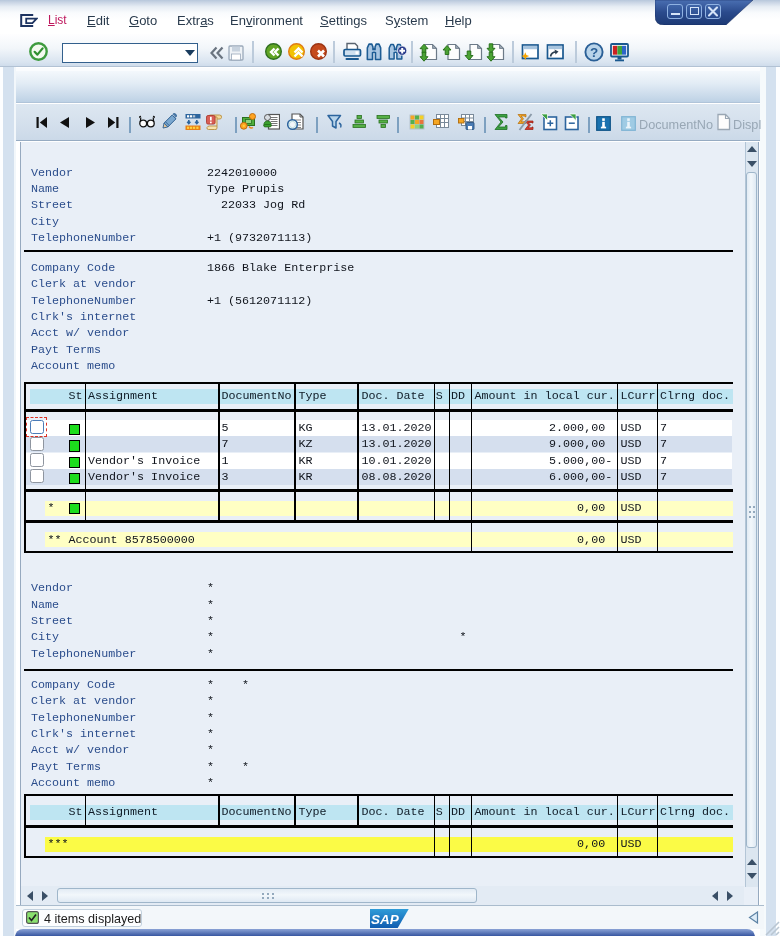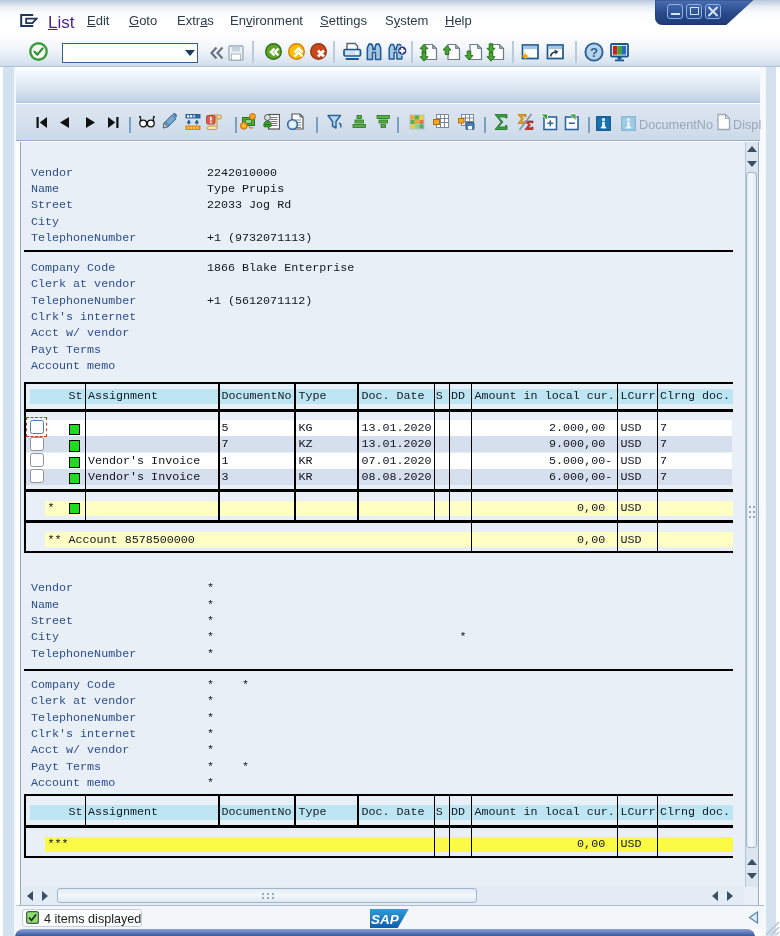--- a/index.html
+++ b/index.html
@@ -26,21 +26,21 @@
 <div class="abs" style="left:16px;top:71px;width:747px;height:32px;background:linear-gradient(180deg,#f4f8fc 0%,#e2ecf5 40%,#c7d8e9 85%,#bdd1e5 100%);border-bottom:1px solid #b0c4d9;"></div>
 <div class="abs" style="left:16px;top:104px;width:747px;height:37px;background:linear-gradient(180deg,#dde7f1 0%,#d3dfec 60%,#cbd9e8 100%);border-bottom:1px solid #96abc2;"></div>
 <div class="abs" style="left:21px;top:141.5px;width:737.5px;height:763.5px;background:#e9eff7;border-right:1px solid #96a9bf;"></div>
 <div class="abs" style="left:20.2px;top:141.5px;width:1px;height:764px;background:#96a9bf;"></div>
 <div class="abs" style="left:0;top:67px;width:3px;height:869px;background:#fdfeff;"></div>
 <div class="abs" style="left:3px;top:67px;width:11px;height:869px;background:#d4e1ef;"></div>
 <div class="abs" style="left:14px;top:67px;width:2px;height:869px;background:#f2f7fb;"></div>
 <div class="abs" style="left:759.5px;top:67px;width:6.5px;height:869px;background:#f6fafc;"></div>
 <div class="abs" style="left:766px;top:67px;width:10px;height:869px;background:#d4e1ef;"></div>
 <div class="abs" style="left:776px;top:67px;width:4px;height:869px;background:#fdfeff;"></div>
-<div class="abs" style="left:48px;top:13px;font-size:17px;color:#4c1d95;"><u>L</u>ist</div>
+<div class="abs" style="left:48px;top:13px;font-size:12px;color:#be185d;"><u>L</u>ist</div>
 <div class="abs" style="left:87px;top:13px;font-size:13px;color:#2a3b4d;"><u>E</u>dit</div>
 <div class="abs" style="left:129px;top:13px;font-size:13px;color:#2a3b4d;"><u>G</u>oto</div>
 <div class="abs" style="left:177px;top:13px;font-size:13px;color:#2a3b4d;">Extr<u>a</u>s</div>
 <div class="abs" style="left:230px;top:13px;font-size:13px;color:#2a3b4d;">En<u>v</u>ironment</div>
 <div class="abs" style="left:320px;top:13px;font-size:13px;color:#2a3b4d;"><u>S</u>ettings</div>
 <div class="abs" style="left:385px;top:13px;font-size:13px;color:#2a3b4d;">S<u>y</u>stem</div>
 <div class="abs" style="left:445px;top:13px;font-size:13px;color:#2a3b4d;"><u>H</u>elp</div>
 <svg class="ico" style="left:20px;top:13px;" width="18" height="15" viewBox="0 0 18 15">
 <path d="M12.2 2 H1.2 V13 H12.2" fill="none" stroke="#1e3461" stroke-width="2"></path>
 <path d="M12.2 1 V3 M12.2 12 V14" stroke="#1e3461" stroke-width="2"></path>
@@ -305,21 +305,21 @@
 <svg class="ico" style="left:716px;top:113px;" width="15" height="18" viewBox="0 0 15 18">
 <path d="M2 1.5 h7.5 l4 4 v11 h-11.5 z" fill="#fdfdfd" stroke="#9aa7b4" stroke-width="1.3"></path>
 <path d="M9.5 1.5 v4 h4" fill="none" stroke="#9aa7b4" stroke-width="1.1"></path>
 </svg>
 <div class="abs" style="left:733px;top:117.5px;width:29px;overflow:hidden;font-size:12.7px;color:#98a7b5;">Displ</div>
 <div class="ml lb" style="left:31px;top:164.6px;">Vendor</div>
 <div class="ml" style="left:207px;top:164.6px;">2242010000</div>
 <div class="ml lb" style="left:31px;top:180.9px;">Name</div>
 <div class="ml" style="left:207px;top:180.9px;">Type Prupis</div>
 <div class="ml lb" style="left:31px;top:197.2px;">Street</div>
-<div class="ml" style="left:207px;top:197.2px;text-align:right;">22033 Jog Rd</div>
+<div class="ml" style="left:221px;top:197.2px;text-align:right;">22033 Jog Rd</div>
 <div class="ml lb" style="left:31px;top:213.5px;">City</div>
 <div class="ml lb" style="left:31px;top:229.8px;">TelephoneNumber</div>
 <div class="ml" style="left:207px;top:229.8px;">+1 (9732071113)</div>
 <div class="hl" style="top:250.2px;"></div>
 <div class="ml lb" style="left:31px;top:260.1px;">Company Code</div>
 <div class="ml" style="left:207px;top:260.1px;">1866 Blake Enterprise</div>
 <div class="ml lb" style="left:31px;top:276.4px;">Clerk at vendor</div>
 <div class="ml lb" style="left:31px;top:292.7px;">TelephoneNumber</div>
 <div class="ml" style="left:207px;top:292.7px;">+1 (5612071112)</div>
 <div class="ml lb" style="left:31px;top:309.0px;">Clrk's internet</div>
@@ -382,21 +382,21 @@
 <div class="ml" style="left:221.5px;top:436.4px;">7</div>
 <div class="ml" style="left:298.5px;top:436.4px;">KZ</div>
 <div class="ml" style="left:361.5px;top:436.4px;">13.01.2020</div>
 <div class="amt" style="top:436.4px;">9.000,00 </div>
 <div class="ml" style="left:620.5px;top:436.4px;">USD</div>
 <div class="ml" style="left:660px;top:436.4px;">7</div>
 <div class="fill" style="left:25.7px;top:452.5px;width:706.8px;height:16.3px;background:#ffffff;"></div>
 <div class="ml" style="left:88px;top:452.7px;">Vendor's Invoice</div>
 <div class="ml" style="left:221.5px;top:452.7px;">1</div>
 <div class="ml" style="left:298.5px;top:452.7px;">KR</div>
-<div class="ml" style="left:361.5px;top:452.7px;">07.01.2020</div>
+<div class="ml" style="left:361.5px;top:452.7px;">10.01.2020</div>
 <div class="amt" style="top:452.7px;">5.000,00-</div>
 <div class="ml" style="left:620.5px;top:452.7px;">USD</div>
 <div class="ml" style="left:660px;top:452.7px;">7</div>
 <div class="fill" style="left:25.7px;top:468.8px;width:706.8px;height:16.3px;background:#d5dfee;"></div>
 <div class="ml" style="left:88px;top:469.0px;">Vendor's Invoice</div>
 <div class="ml" style="left:221.5px;top:469.0px;">3</div>
 <div class="ml" style="left:298.5px;top:469.0px;">KR</div>
 <div class="ml" style="left:361.5px;top:469.0px;">08.08.2020</div>
 <div class="amt" style="top:469.0px;">6.000,00-</div>
 <div class="ml" style="left:620.5px;top:469.0px;">USD</div>

